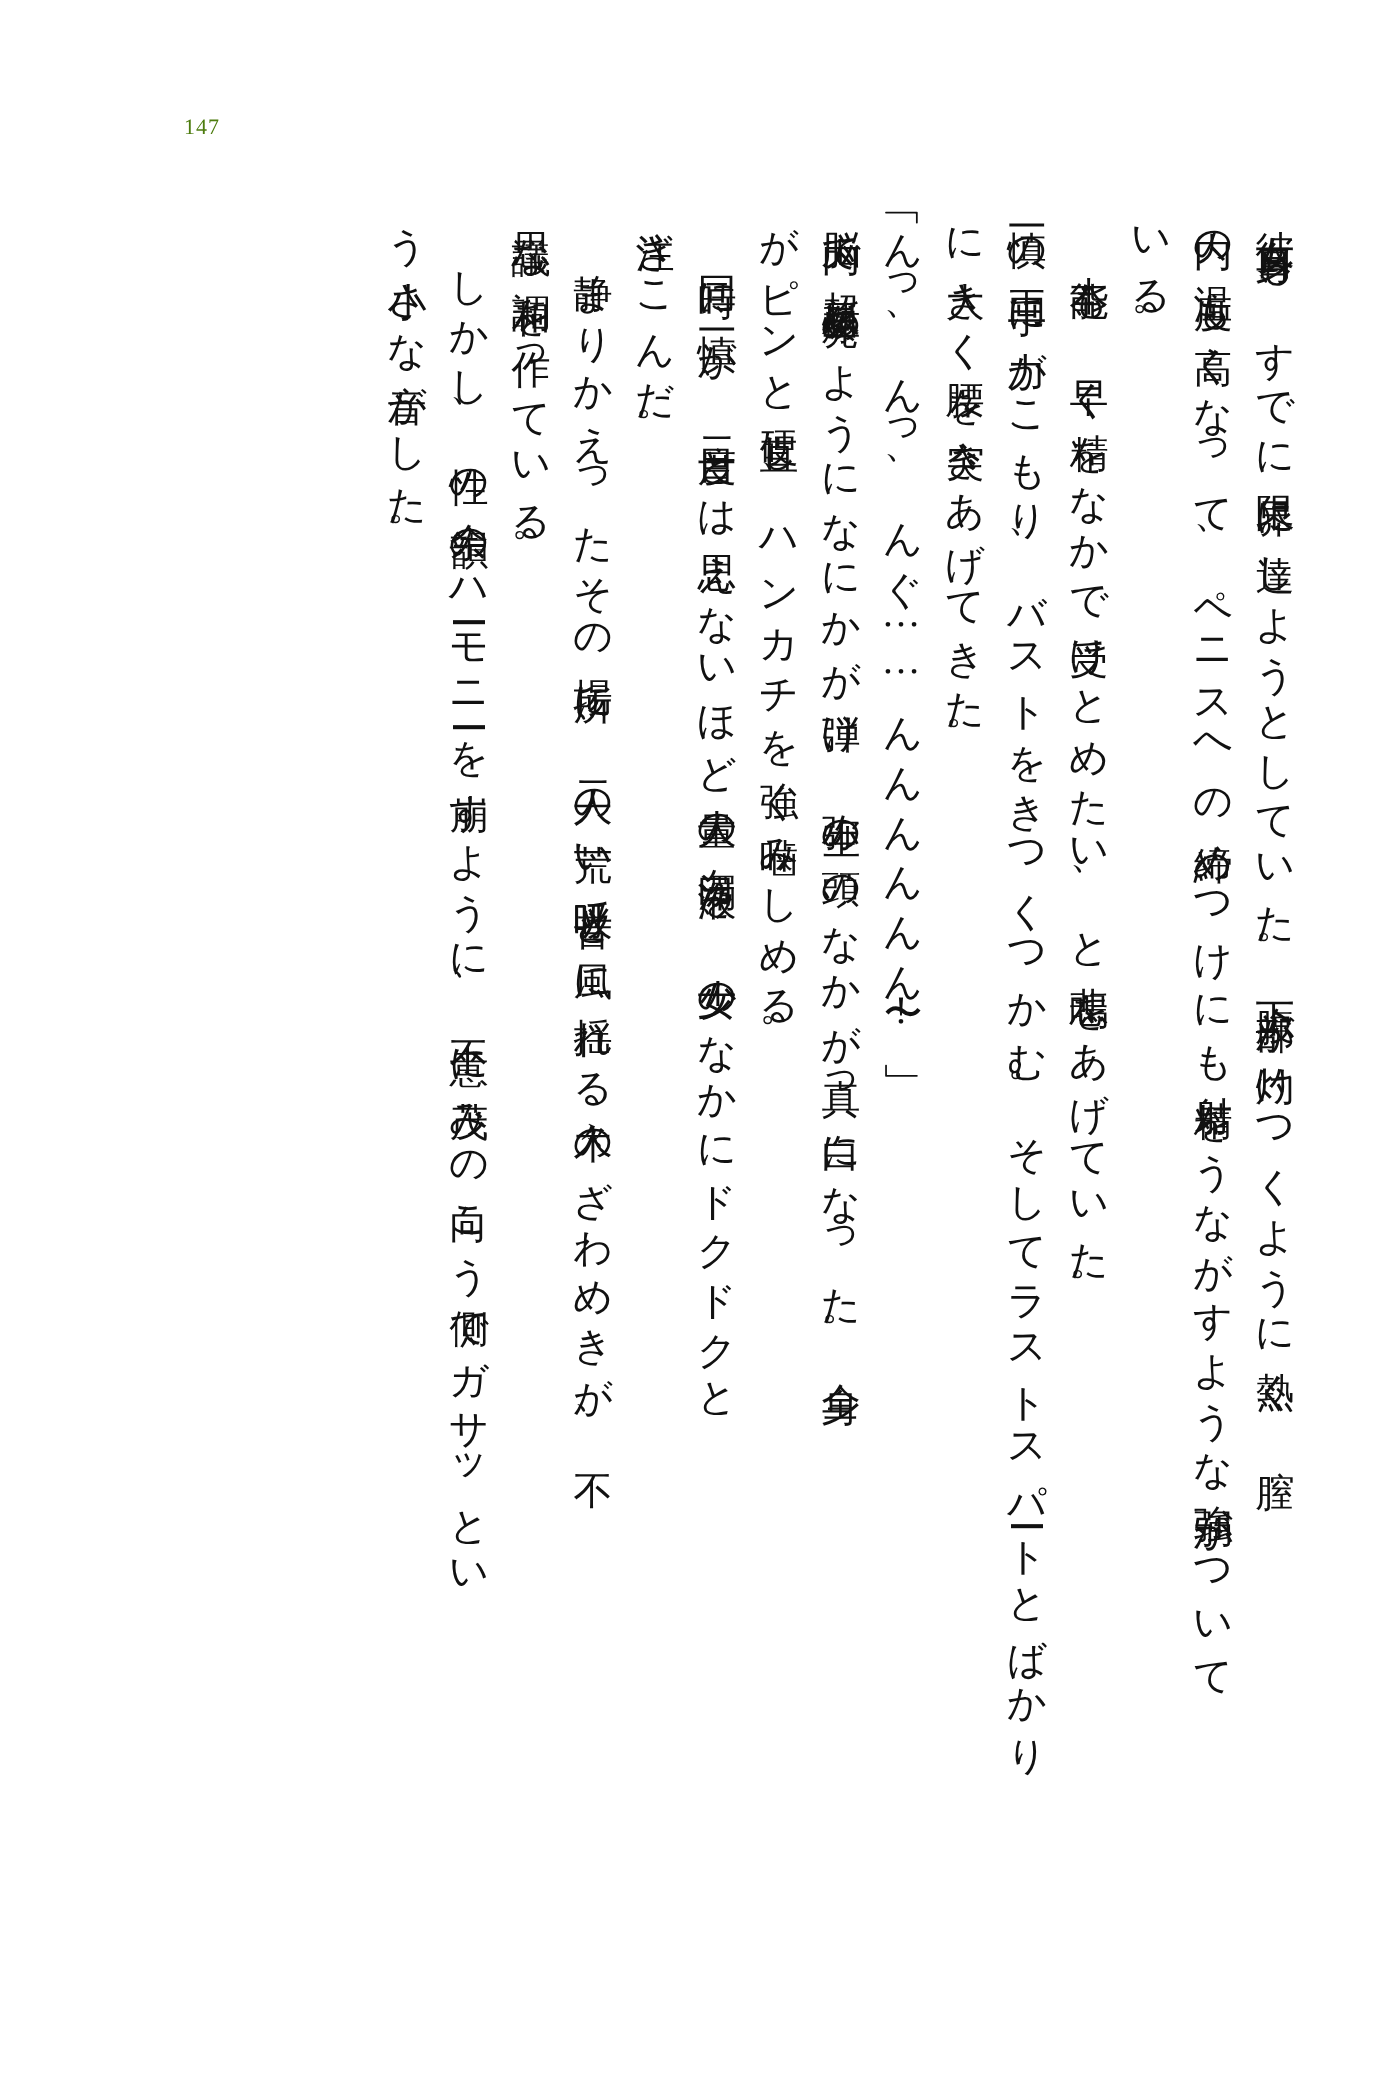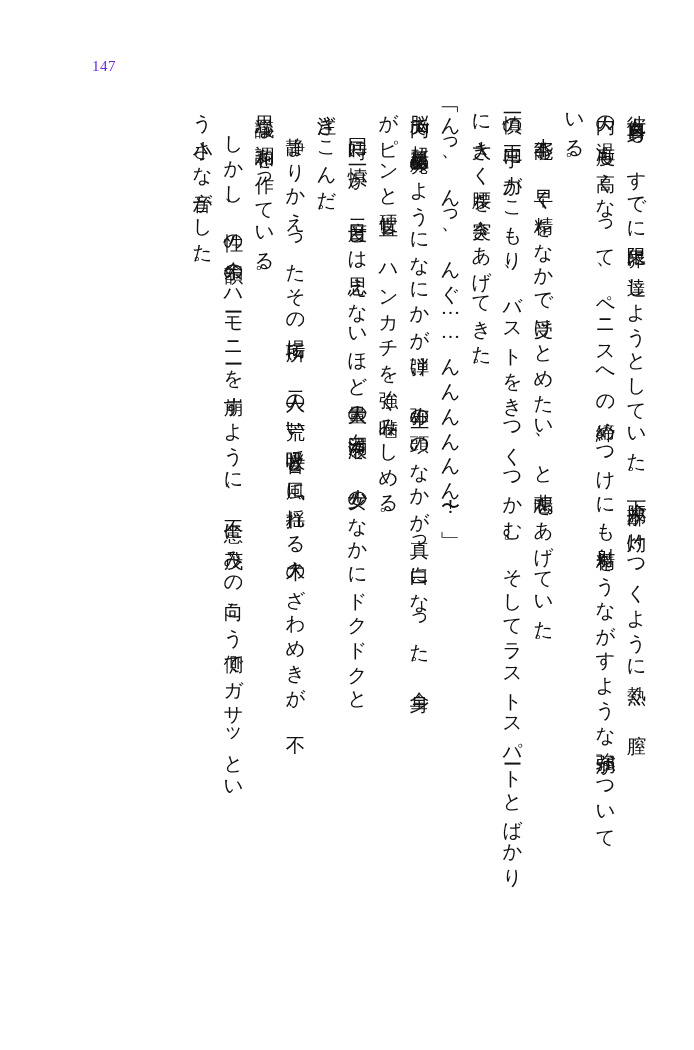--- a/index.html
+++ b/index.html
@@ -13,23 +13,23 @@
     height: 1050px;
     background: #ffffff;
     overflow: hidden;
     font-family: "Liberation Serif", "DejaVu Serif", serif;
     color: #111111;
   }
   .page-number {
     position: absolute;
     top: 58px;
     left: 92px;
-    font-size: 15px;
+    font-size: 11px;
     letter-spacing: 0.5px;
-    color: #6d28d9;
+    color: #4d7c0f;
     font-family: "Liberation Serif", "DejaVu Serif", serif;
     text-align: right;
   }
   .body-text {
     position: absolute;
     top: 100px;
     left: 56px;
     right: 48px;
     height: 900px;
     display: flex;

